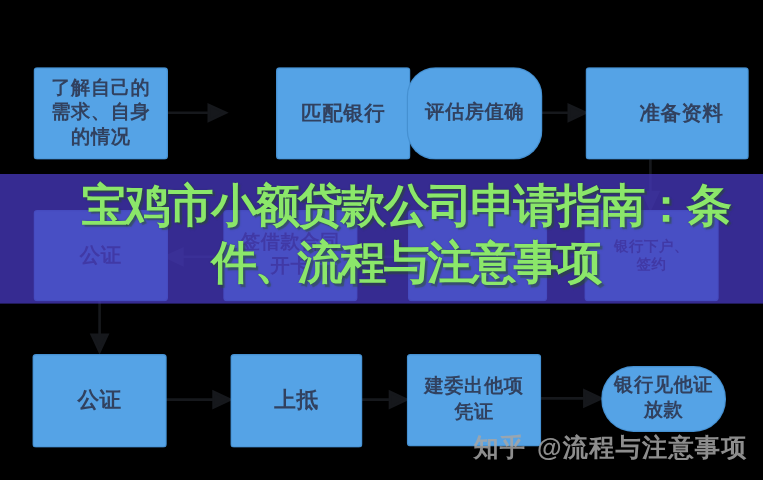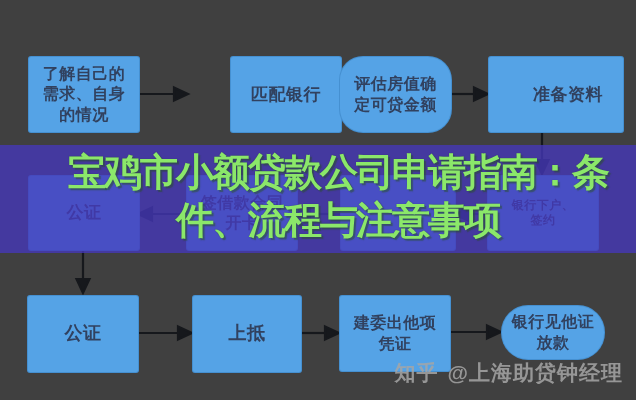--- a/index.html
+++ b/index.html
@@ -1,17 +1,17 @@
 <!DOCTYPE html>
 <html><head>
 <meta charset="utf-8">
 <style>
   html,body{margin:0;padding:0;}
   body{font-family:"Liberation Sans","DejaVu Sans",sans-serif;}
-  .stage{position:relative;width:636px;height:400px;background:#404040;overflow:hidden;}
+  .stage{position:relative;width:636px;height:400px;background:#000000;overflow:hidden;}
 
   
   .fbox{position:absolute;background:#55A3E6;border:1px solid rgba(40,110,170,0.35);
         border-radius:3px;display:flex;flex-direction:column;align-items:center;
         justify-content:center;color:#31415F;font-size:17px;line-height:1.28;
         font-weight:600;text-align:center;z-index:2;letter-spacing:0.5px;}
   .fbox .ln{white-space:nowrap;}
   .pill{border-radius:27px;}
 
   
@@ -111,21 +111,20 @@
   <div class="fbox b-t1">
     <div class="ln">了解自己的</div>
     <div class="ln">需求、自身</div>
     <div class="ln">的情况</div>
   </div>
   <div class="fbox b-t2">
     <div class="ln">匹配银行</div>
   </div>
   <div class="fbox b-t3">
     <div class="ln">评估房值确</div>
-    <div class="ln">定可贷金额</div>
   </div>
   <div class="fbox b-t4">
     <div class="ln">准备资料</div>
   </div>
 
   <div class="fbox b-m1">
     <div class="ln">公证</div>
   </div>
   <div class="fbox b-m2">
     <div class="ln">签借款合同</div>
@@ -155,16 +154,16 @@
   </div>
 
   <div class="band"></div>
 
   <div class="headline">
     <div>宝鸡市小额贷款公司申请指南：条</div>
     <div>件、流程与注意事项</div>
   </div>
 
   <div class="watermark">
-    <span class="brand">知乎</span><span>@上海助贷钟经理</span>
+    <span class="brand">知乎</span><span>@流程与注意事项</span>
   </div>
 
 </div>
 
 </body></html>

